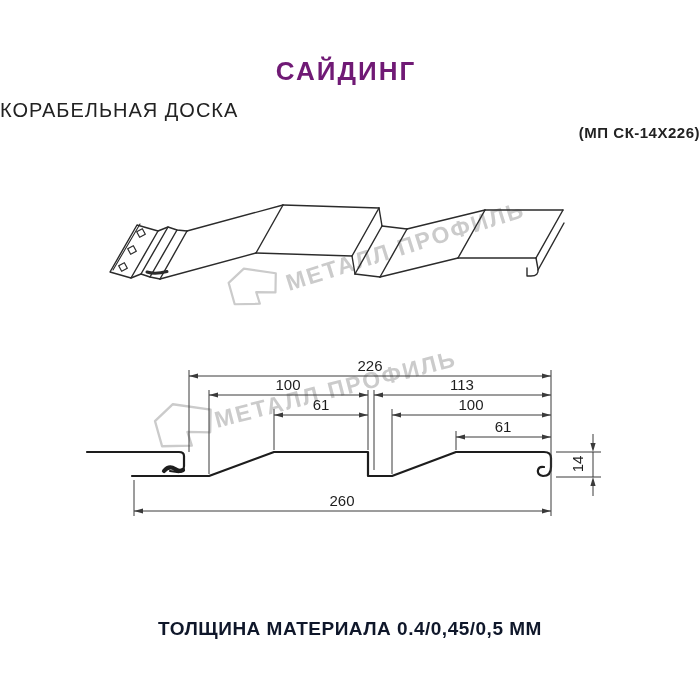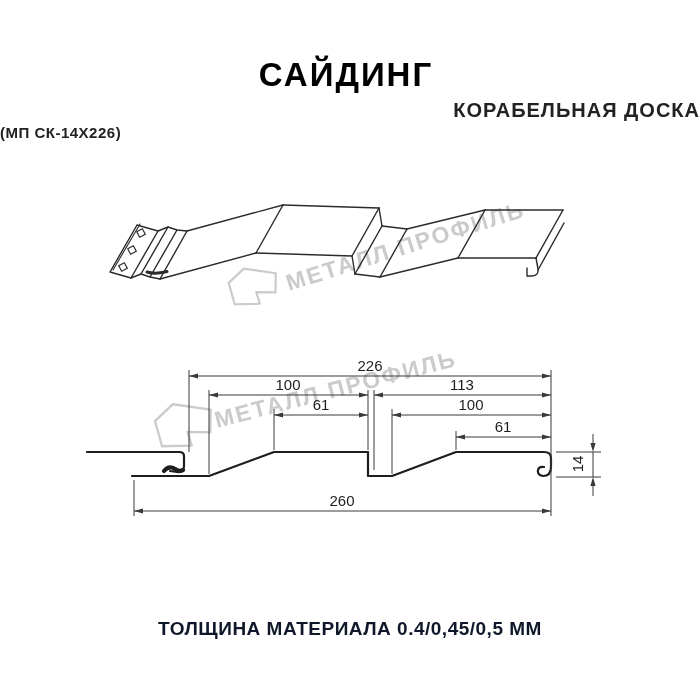--- a/index.html
+++ b/index.html
@@ -2,28 +2,28 @@
 <html><head>
 <meta charset="utf-8">
 <style>
   html,body{margin:0;padding:0;background:#fff;}
   .sheet{
     position:relative;width:700px;height:700px;background:#fff;overflow:hidden;
     font-family:"Liberation Sans","DejaVu Sans",sans-serif;color:#1d1d1d;
   }
   .title{
     position:absolute;top:56px;left:0;width:692px;text-align:center;
-    font-size:33px;font-weight:700;letter-spacing:2px;color:#000000;
+    font-size:26px;font-weight:700;letter-spacing:2px;color:#701a75;
   }
   .subtitle{
-    position:absolute;top:99px;left:0;width:700px;text-align:right;
-    font-size:20px;font-weight:700;letter-spacing:1px;color:#222;
+    position:absolute;top:99px;left:0;width:700px;text-align:left;
+    font-size:20px;font-weight:400;letter-spacing:1px;color:#222;
   }
   .model{
-    position:absolute;top:124px;left:0;width:700px;text-align:left;
+    position:absolute;top:124px;left:0;width:700px;text-align:right;
     font-size:15px;font-weight:700;letter-spacing:.5px;color:#222;
   }
   .footer-note{
     position:absolute;top:618px;left:0;width:700px;text-align:center;
     font-size:19px;font-weight:600;letter-spacing:.5px;color:#0f172a;
   }
   svg.drawing{position:absolute;top:0;left:0;}
   .wm-text{font-weight:700;font-size:23px;letter-spacing:2px;}
   .dim-text{font-size:15px;fill:#1d1d1d;}
 </style>

